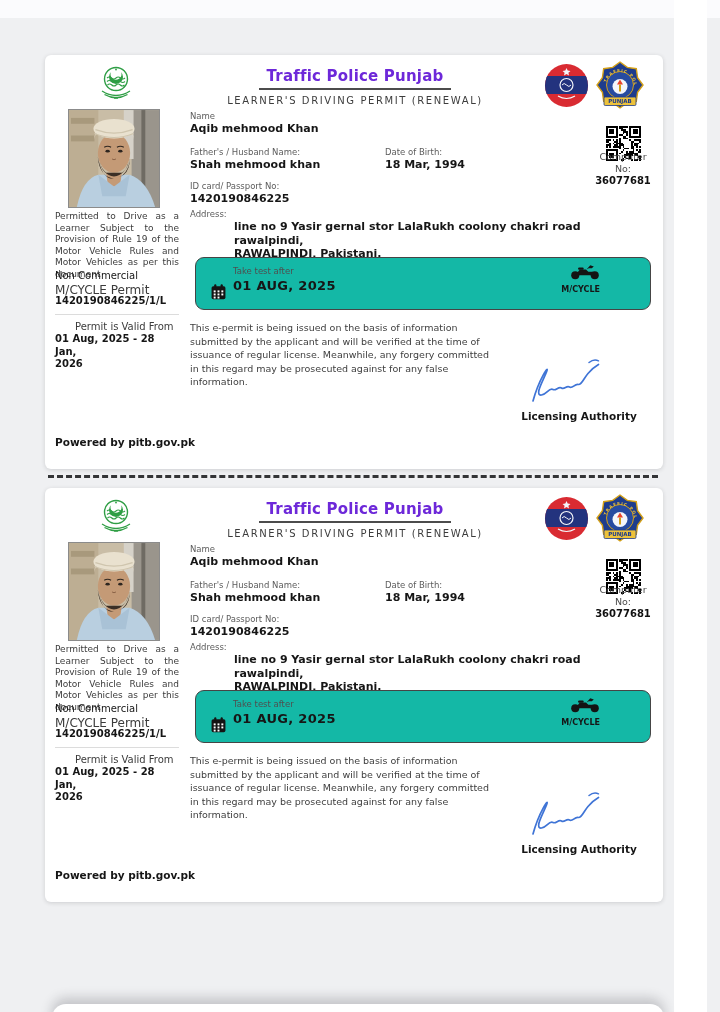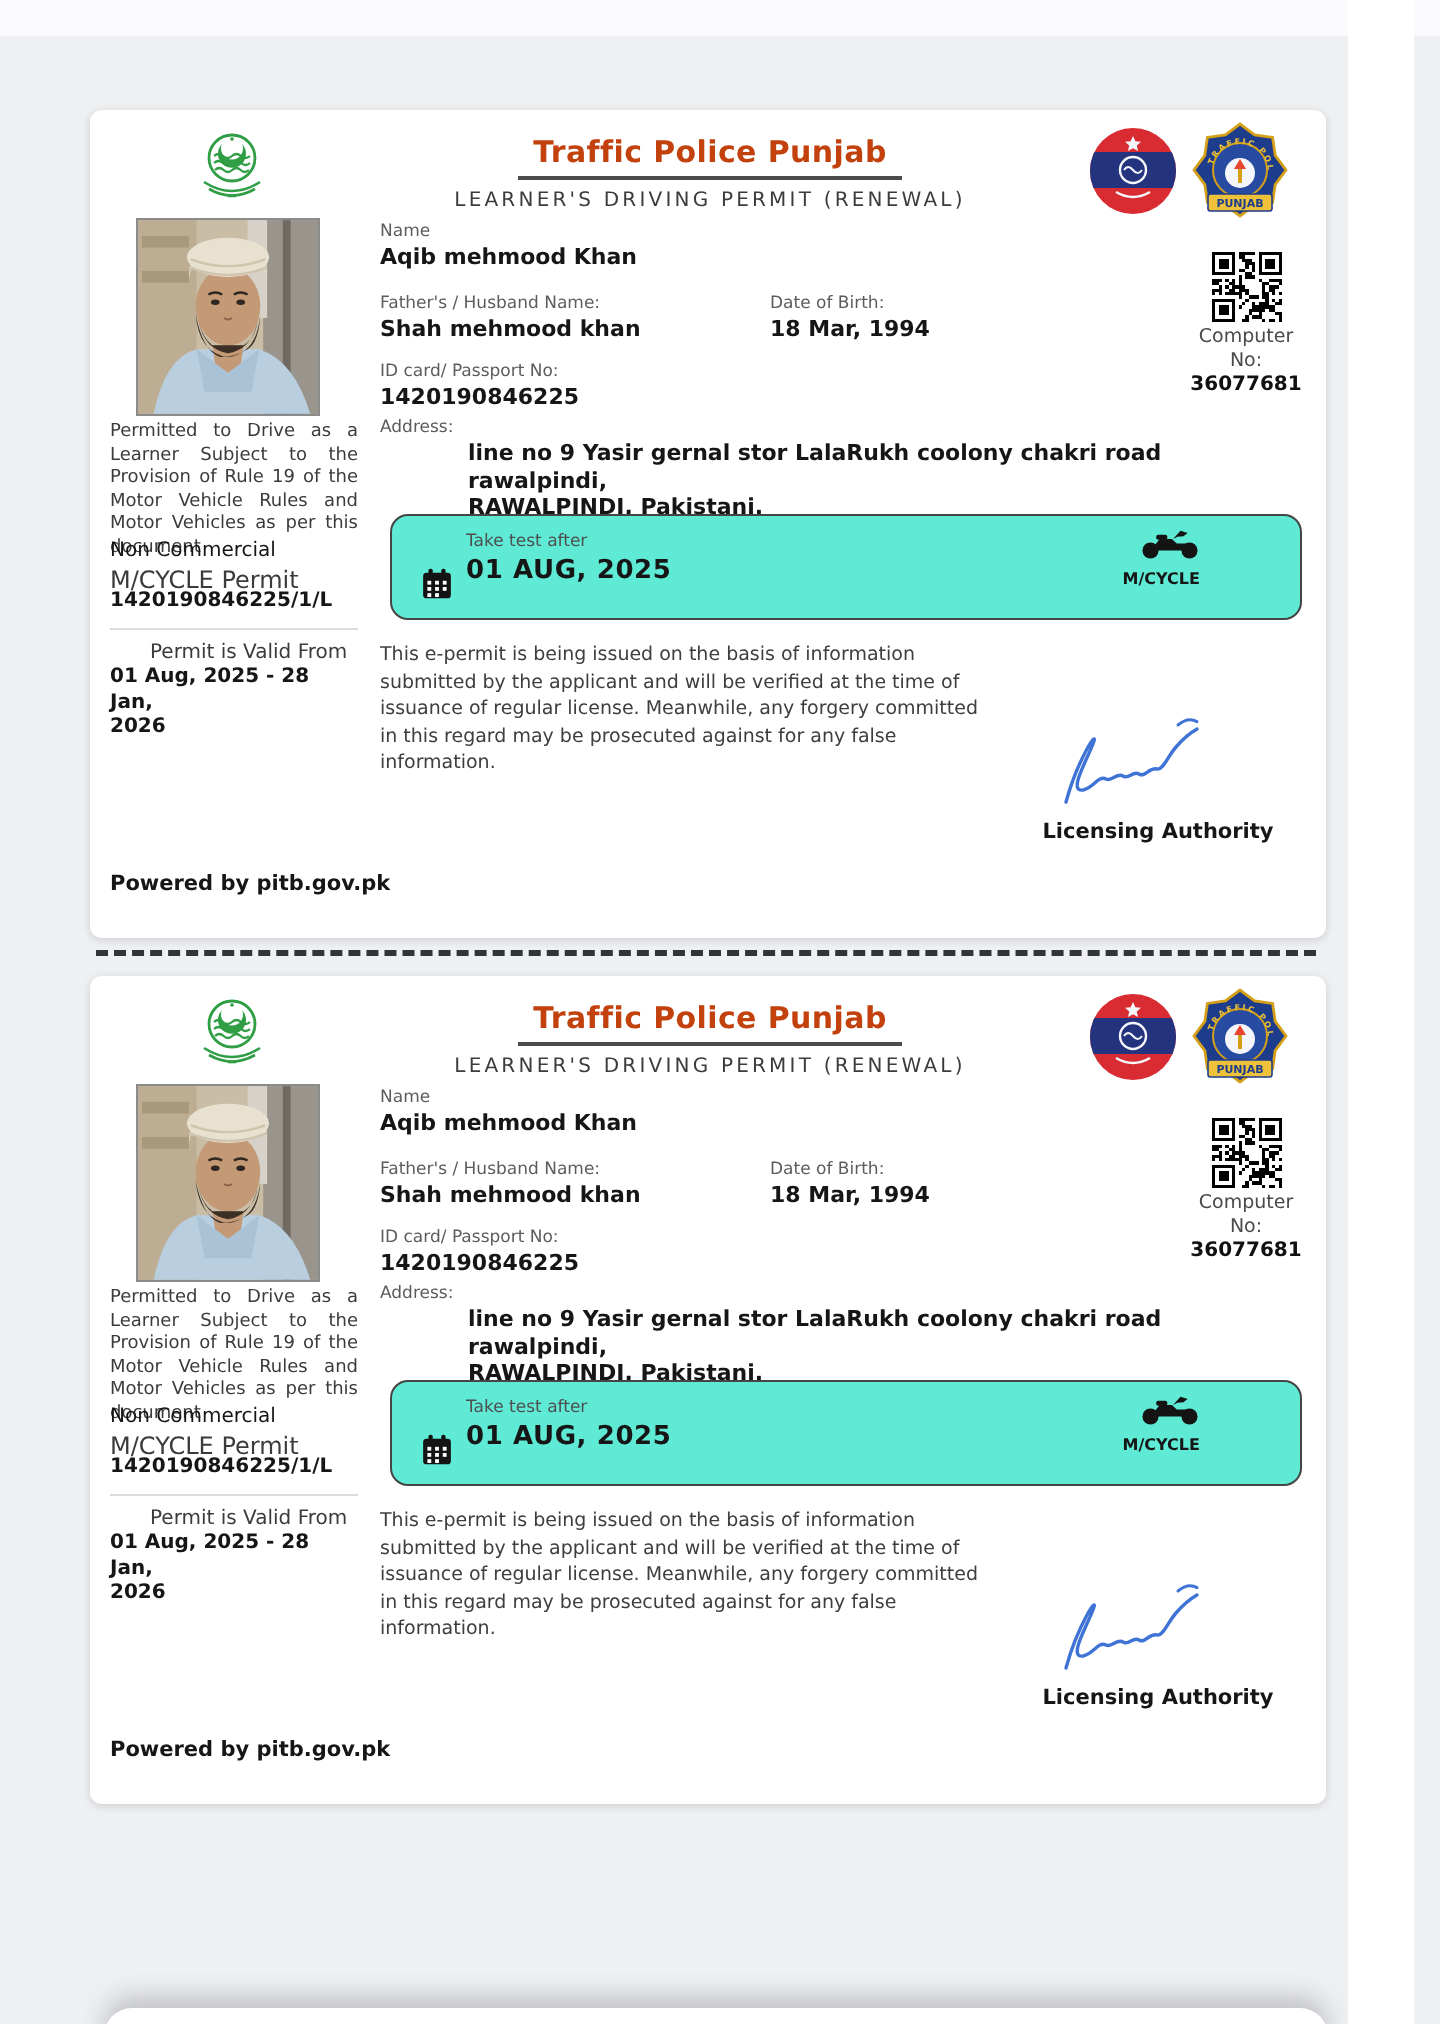--- a/index.html
+++ b/index.html
@@ -21,21 +21,21 @@
                     background:#ffffff; border-radius:14px 14px 0 0;
                     box-shadow:0 -6px 12px rgba(40,42,48,.22); }
 
   .permit-card { position:relative; width:618px; height:414px; background:#ffffff;
                  border-radius:6px; box-shadow:0 1px 4px rgba(30,32,38,.16); overflow:hidden; }
   .permit-card > * { position:absolute; }
 
   
   .govt-logo   { left:50px;  top:8px;  width:42px; height:40px; }
   .title-block { left:144px; top:11px; width:332px; text-align:center; }
-  .doc-title   { display:inline-block; font-size:15px; font-weight:700; color:#c2410c;
+  .doc-title   { display:inline-block; font-size:15px; font-weight:700; color:#6d28d9;
                  border-bottom:2px solid #4c4c4c; padding:0 8px 3px; letter-spacing:.2px; }
   .doc-subtitle{ margin-top:5px; font-size:10px; letter-spacing:1.6px; color:#3c3c3c; }
   .police-logo { left:499px; top:8px; width:45px; height:45px; }
   .badge-logo  { left:551px; top:4px; width:48px; height:52px; }
 
   .photo-frame { left:23px; top:54px; width:92px; height:99px; border:1px solid #8b8b8b; background:#cdbfa8; }
   .photo-frame svg { display:block; width:100%; height:100%; }
 
   
   .lp { left:10px; width:124px; color:#3b3b3b; }
@@ -54,39 +54,39 @@
   .fvalue { font-size:11px; font-weight:700; color:#161616; line-height:13.5px; }
   .f-name    { left:145px; top:56px;  }
   .f-father  { left:145px; top:92px;  }
   .f-dob     { left:340px; top:92px;  }
   .f-id      { left:145px; top:126px; }
   .f-address { left:145px; top:154px; width:400px; }
   .f-address .fvalue { white-space:pre-line;margin-left:44px; }
 
   
   .test-box { left:150px; top:202px; width:456px; height:53px;
-              border:1.5px solid #454545; border-radius:9px; background:#5eead4; }
+              border:1.5px solid #454545; border-radius:9px; background:#14b8a6; }
   .test-box .cal-icon { position:absolute; left:15px; bottom:9px; width:15px; height:16px; }
   .test-box .tb-text  { position:absolute; left:37px; top:8px; }
   .tb-label { font-size:8.5px; color:#4f4f4f; }
   .tb-date  { margin-top:2px; font-size:13px; font-weight:700; color:#161616; letter-spacing:.3px; }
   .tb-right { position:absolute; right:50px; top:5px; width:76px; text-align:right; }
   .tb-right .moto-icon { width:30px; height:17px; display:inline-block; }
   .tb-vehicle { font-size:8px; font-weight:700; color:#161616; margin-top:1px; }
 
   .disclaimer { left:145px; top:266px; width:300px; font-size:9.5px; line-height:13.5px; color:#3e3e3e; }
 
   .signature  { left:478px; top:302px; width:88px; height:50px; }
   .authority  { left:452px; top:355px; width:164px; text-align:center;
                 font-size:10.5px; font-weight:700; color:#161616; }
 
   
   .qr-box   { left:561px; top:71px; width:35px; height:35px; }
   .qr-box svg { display:block; width:100%; height:100%; shape-rendering:crispEdges; }
-  .computer { left:528px; top:108px; width:100px; text-align:center; }
+  .computer { left:528px; top:96px; width:100px; text-align:center; }
   .comp-line { font-size:9.5px; color:#4a4a4a; line-height:11.5px; }
   .comp-no   { font-size:10px; font-weight:700; color:#111; line-height:13px; }
 </style>
 </head>
 <body>
 
 <div class="viewport">
   <div class="top-strip"></div>
   <div class="right-strip"></div>
 

